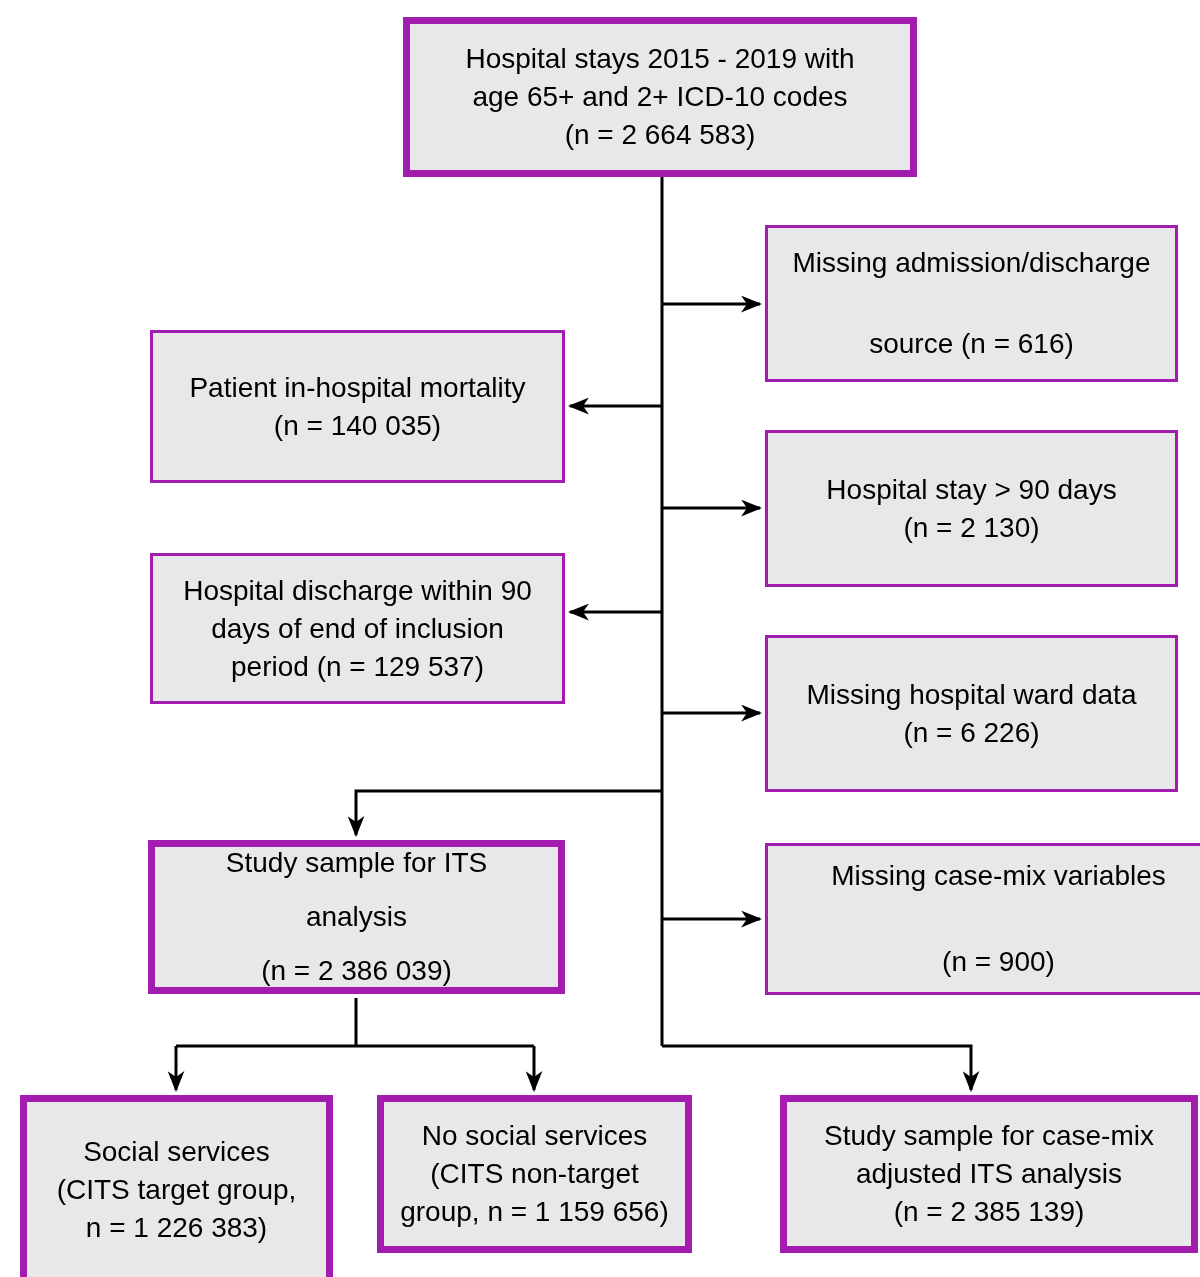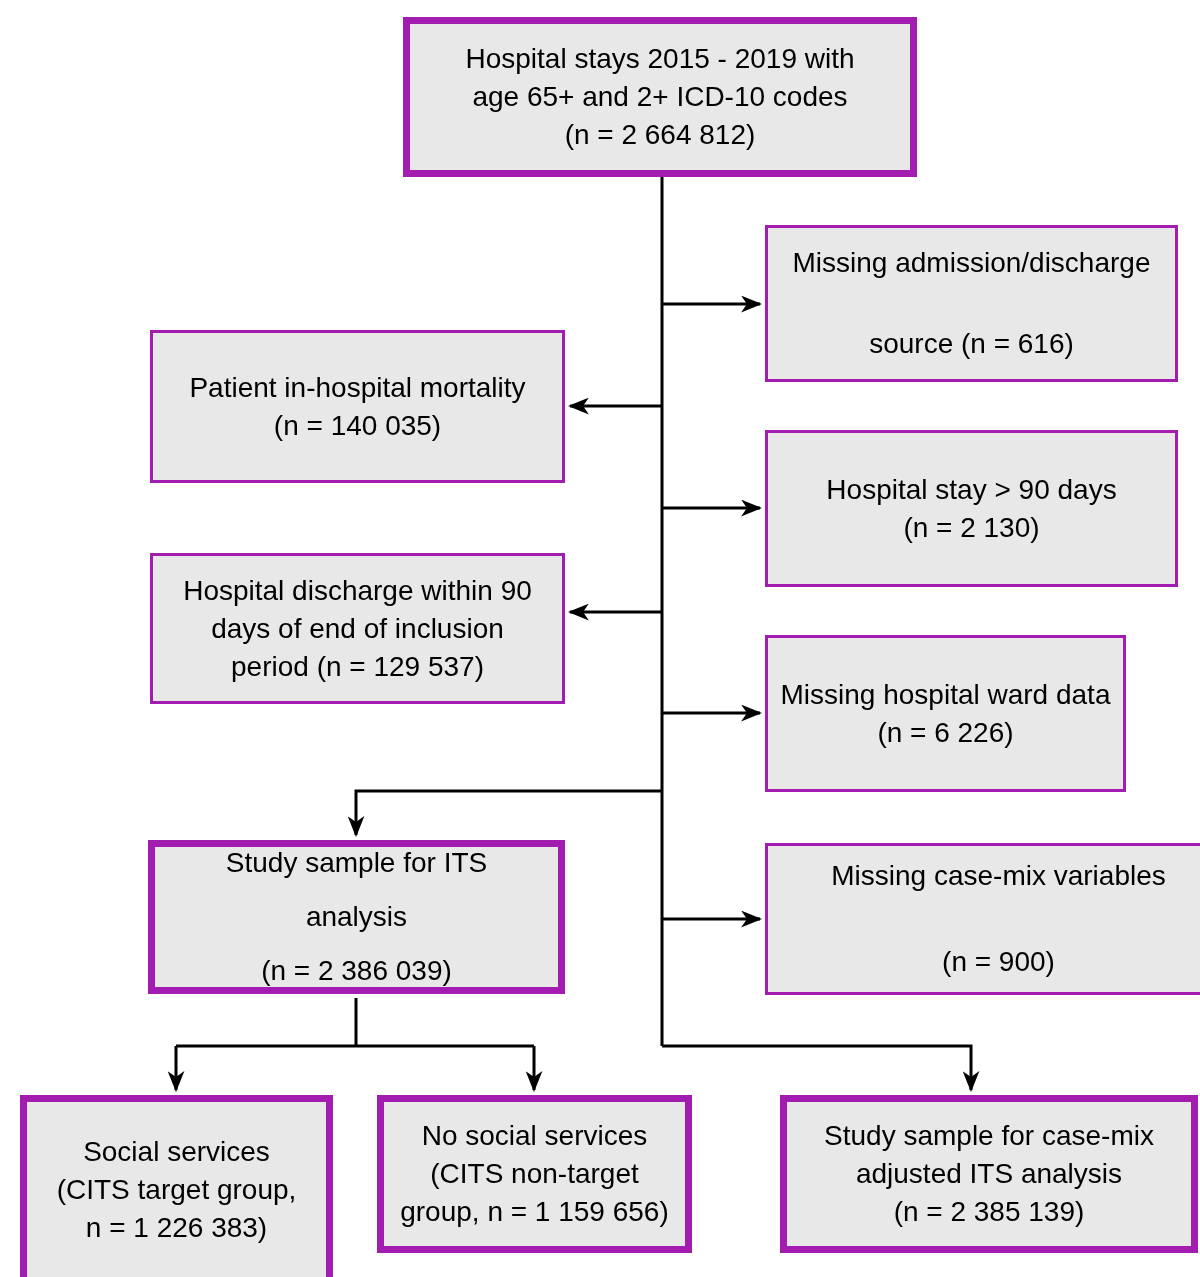--- a/index.html
+++ b/index.html
@@ -50,21 +50,21 @@
   .box span {
     display: block;
     white-space: nowrap;
   }
   
   #n-top            { left: 403px; top: 17px;   width: 514px; height: 160px; }
   #n-excl-admission { left: 765px; top: 225px;  width: 413px; height: 157px; gap: 43px; }
   #n-excl-mortality { left: 150px; top: 330px;  width: 415px; height: 153px; }
   #n-excl-stay90    { left: 765px; top: 430px;  width: 413px; height: 157px; }
   #n-excl-discharge { left: 150px; top: 537px;  width: 415px; height: 151px; margin-top: 16px; }
-  #n-excl-ward      { left: 765px; top: 635px;  width: 361px; height: 157px; }
+  #n-excl-ward      { left: 765px; top: 635px;  width: 413px; height: 157px; }
   #n-its-sample     { left: 148px; top: 840px;  width: 417px; height: 154px; gap: 16px; }
   #n-excl-casemix   { left: 765px; top: 843px;  width: 467px; height: 152px; gap: 48px; }
   #n-social         { left: 20px;  top: 1095px; width: 313px; height: 190px; text-align: right; }
   #n-no-social      { left: 377px; top: 1095px; width: 315px; height: 158px; }
   #n-casemix-sample { left: 762px; top: 1095px; width: 418px; height: 158px; margin-left: 18px; }
 </style>
 </head>
 <body>
 
 <div class="canvas">
@@ -86,21 +86,21 @@
     <path class="ln arrow" d="M662 1046 H971 V1090"></path>
     <path class="ln" d="M356 998 V1046"></path>
     <path class="ln" d="M176 1046 H534"></path>
     <path class="ln arrow" d="M176 1046 V1090"></path>
     <path class="ln arrow" d="M534 1046 V1090"></path>
   </svg>
 
   <div class="box thick" id="n-top">
     <span>Hospital stays 2015 - 2019 with</span>
     <span>age 65+ and 2+ ICD-10 codes</span>
-    <span>(n = 2 664 812)</span>
+    <span>(n = 2 664 583)</span>
   </div>
 
   <div class="box" id="n-excl-admission">
     <span>Missing admission/discharge</span>
     <span>source (n = 616)</span>
   </div>
 
   <div class="box" id="n-excl-mortality">
     <span>Patient in-hospital mortality</span>
     <span>(n = 140 035)</span>

